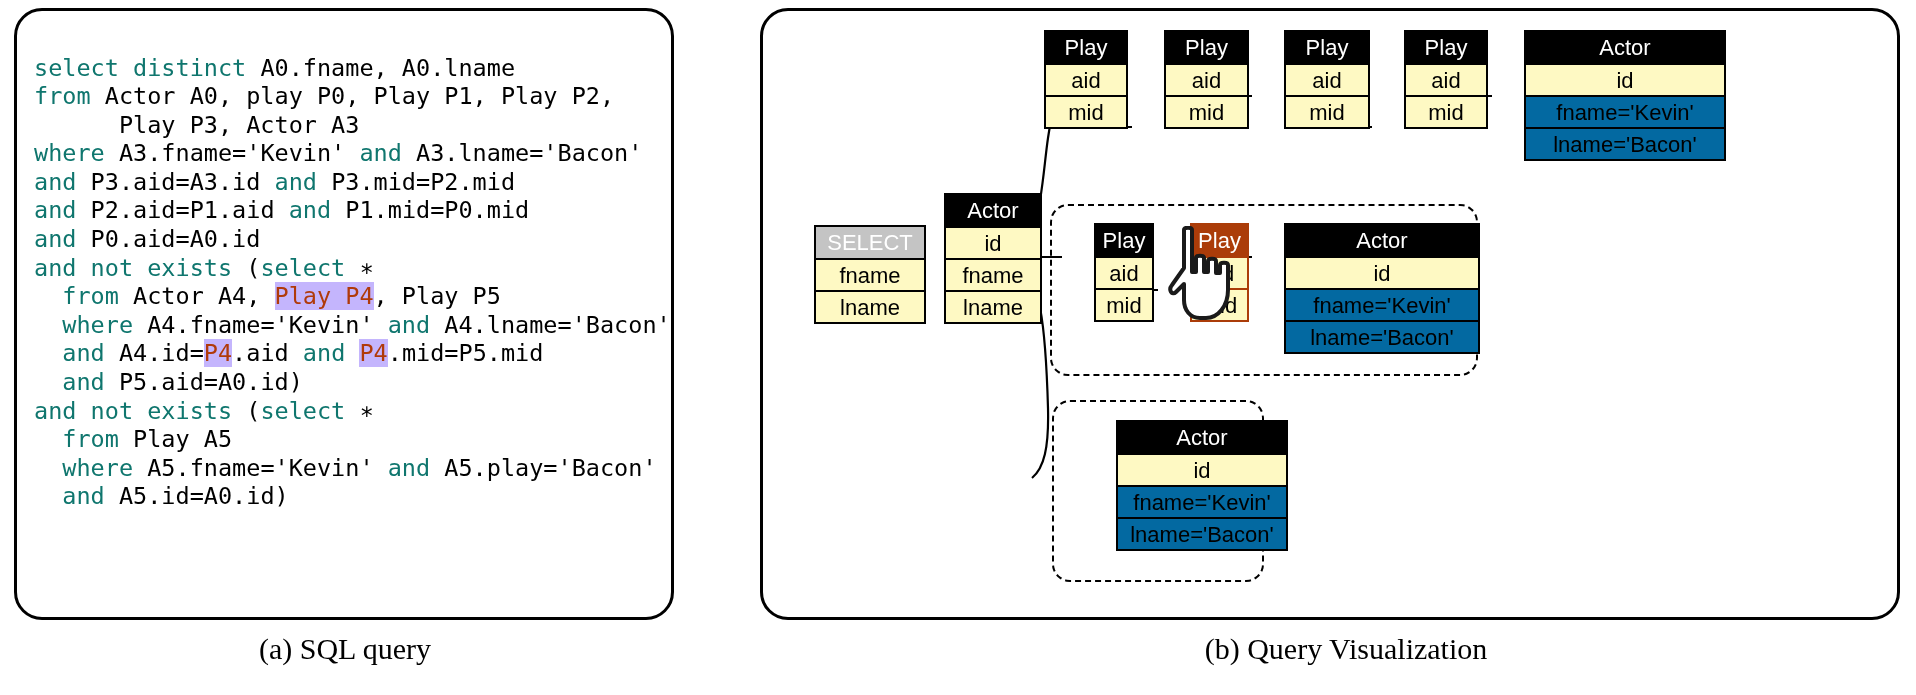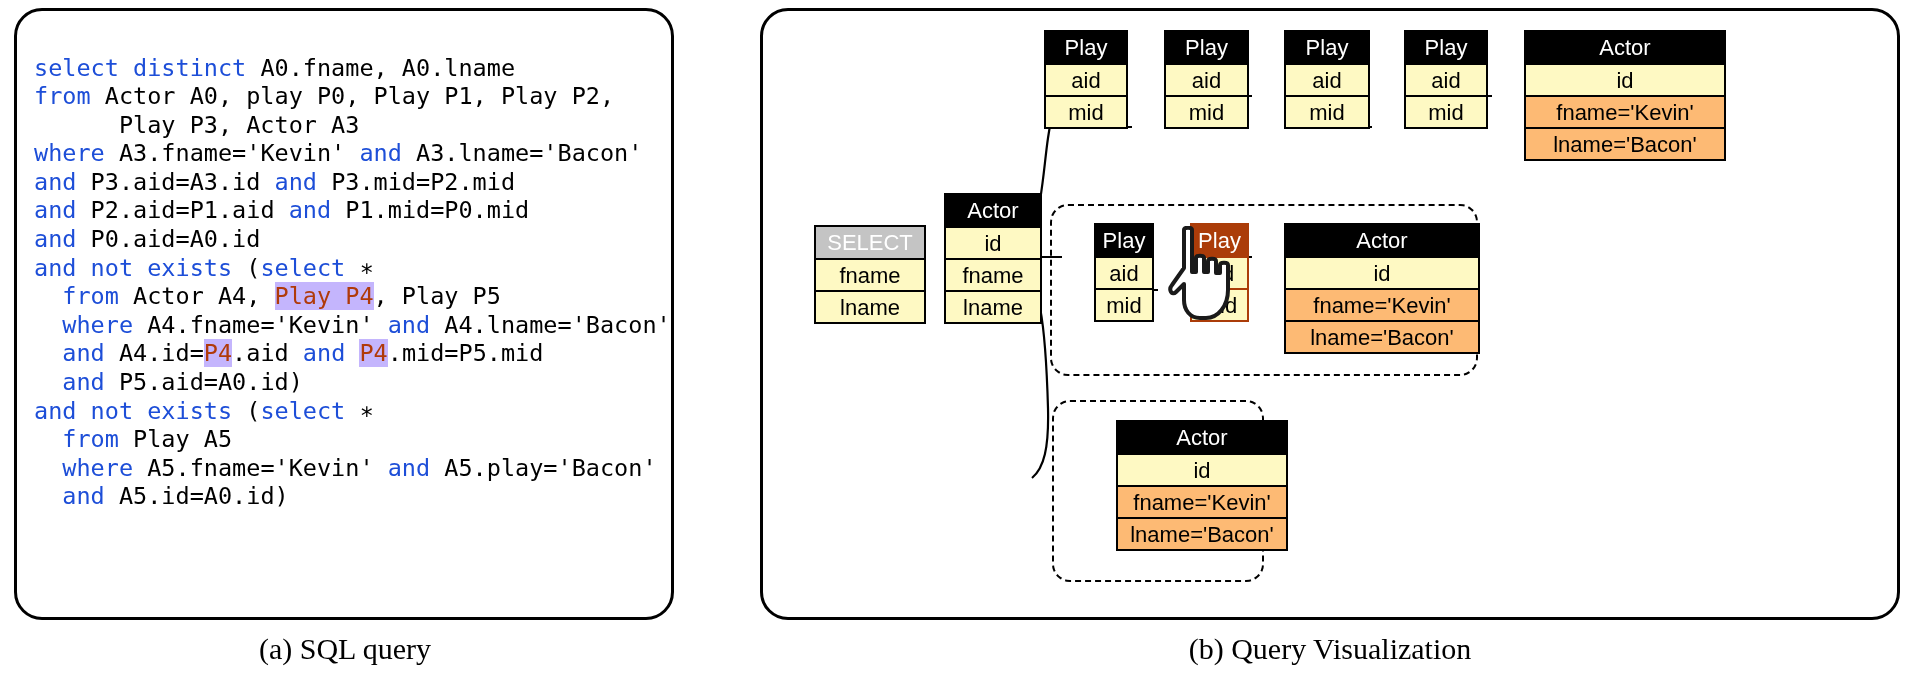--- a/index.html
+++ b/index.html
@@ -40,27 +40,27 @@
   #sql-code {
     position: absolute;
     left: 34px; top: 30px;
     font-family: "DejaVu Sans Mono", monospace;
     font-size: 23.5px;
     line-height: 28.6px;
     color: #000;
     white-space: pre;
     letter-spacing: 0px;
   }
-  .kw { color: #1d4ed8; }
+  .kw { color: #0f766e; }
   .hl { color: #b03a0a; background: #c4b5fd; }
   #sql-caption { left: 0; top: 632px; }
 
   
   #viz-panel-box { left: 760px; top: 8px; width: 1140px; height: 612px; }
-  #viz-caption { left: 760px; width: 1140px; top: 632px; }
+  #viz-caption { left: 776px; width: 1140px; top: 632px; }
 
   #viz-layer {
     position: absolute;
     left: 760px; top: 8px;
     width: 1140px; height: 612px;
   }
   #viz-svg {
     position: absolute;
     left: 0; top: 0;
     width: 1140px; height: 612px;
@@ -90,21 +90,21 @@
   .tbl .row {
     text-align: center;
     line-height: 32px;
     height: 32px;
     border-top: 2px solid #000;
     background: #fef9c3;
     box-sizing: border-box;
     font-size: 22px;
   }
   .tbl .row.pred {
-    background: #fdba74;
+    background: #0369a1;
   }
   
   .tbl.select-node { border: 2px solid #000; }
   .tbl.select-node .hdr {
     background: #c4c4c4;
     color: #ffffff;
   }
   
   .tbl.highlight {
     border-color: #ab3c09;

